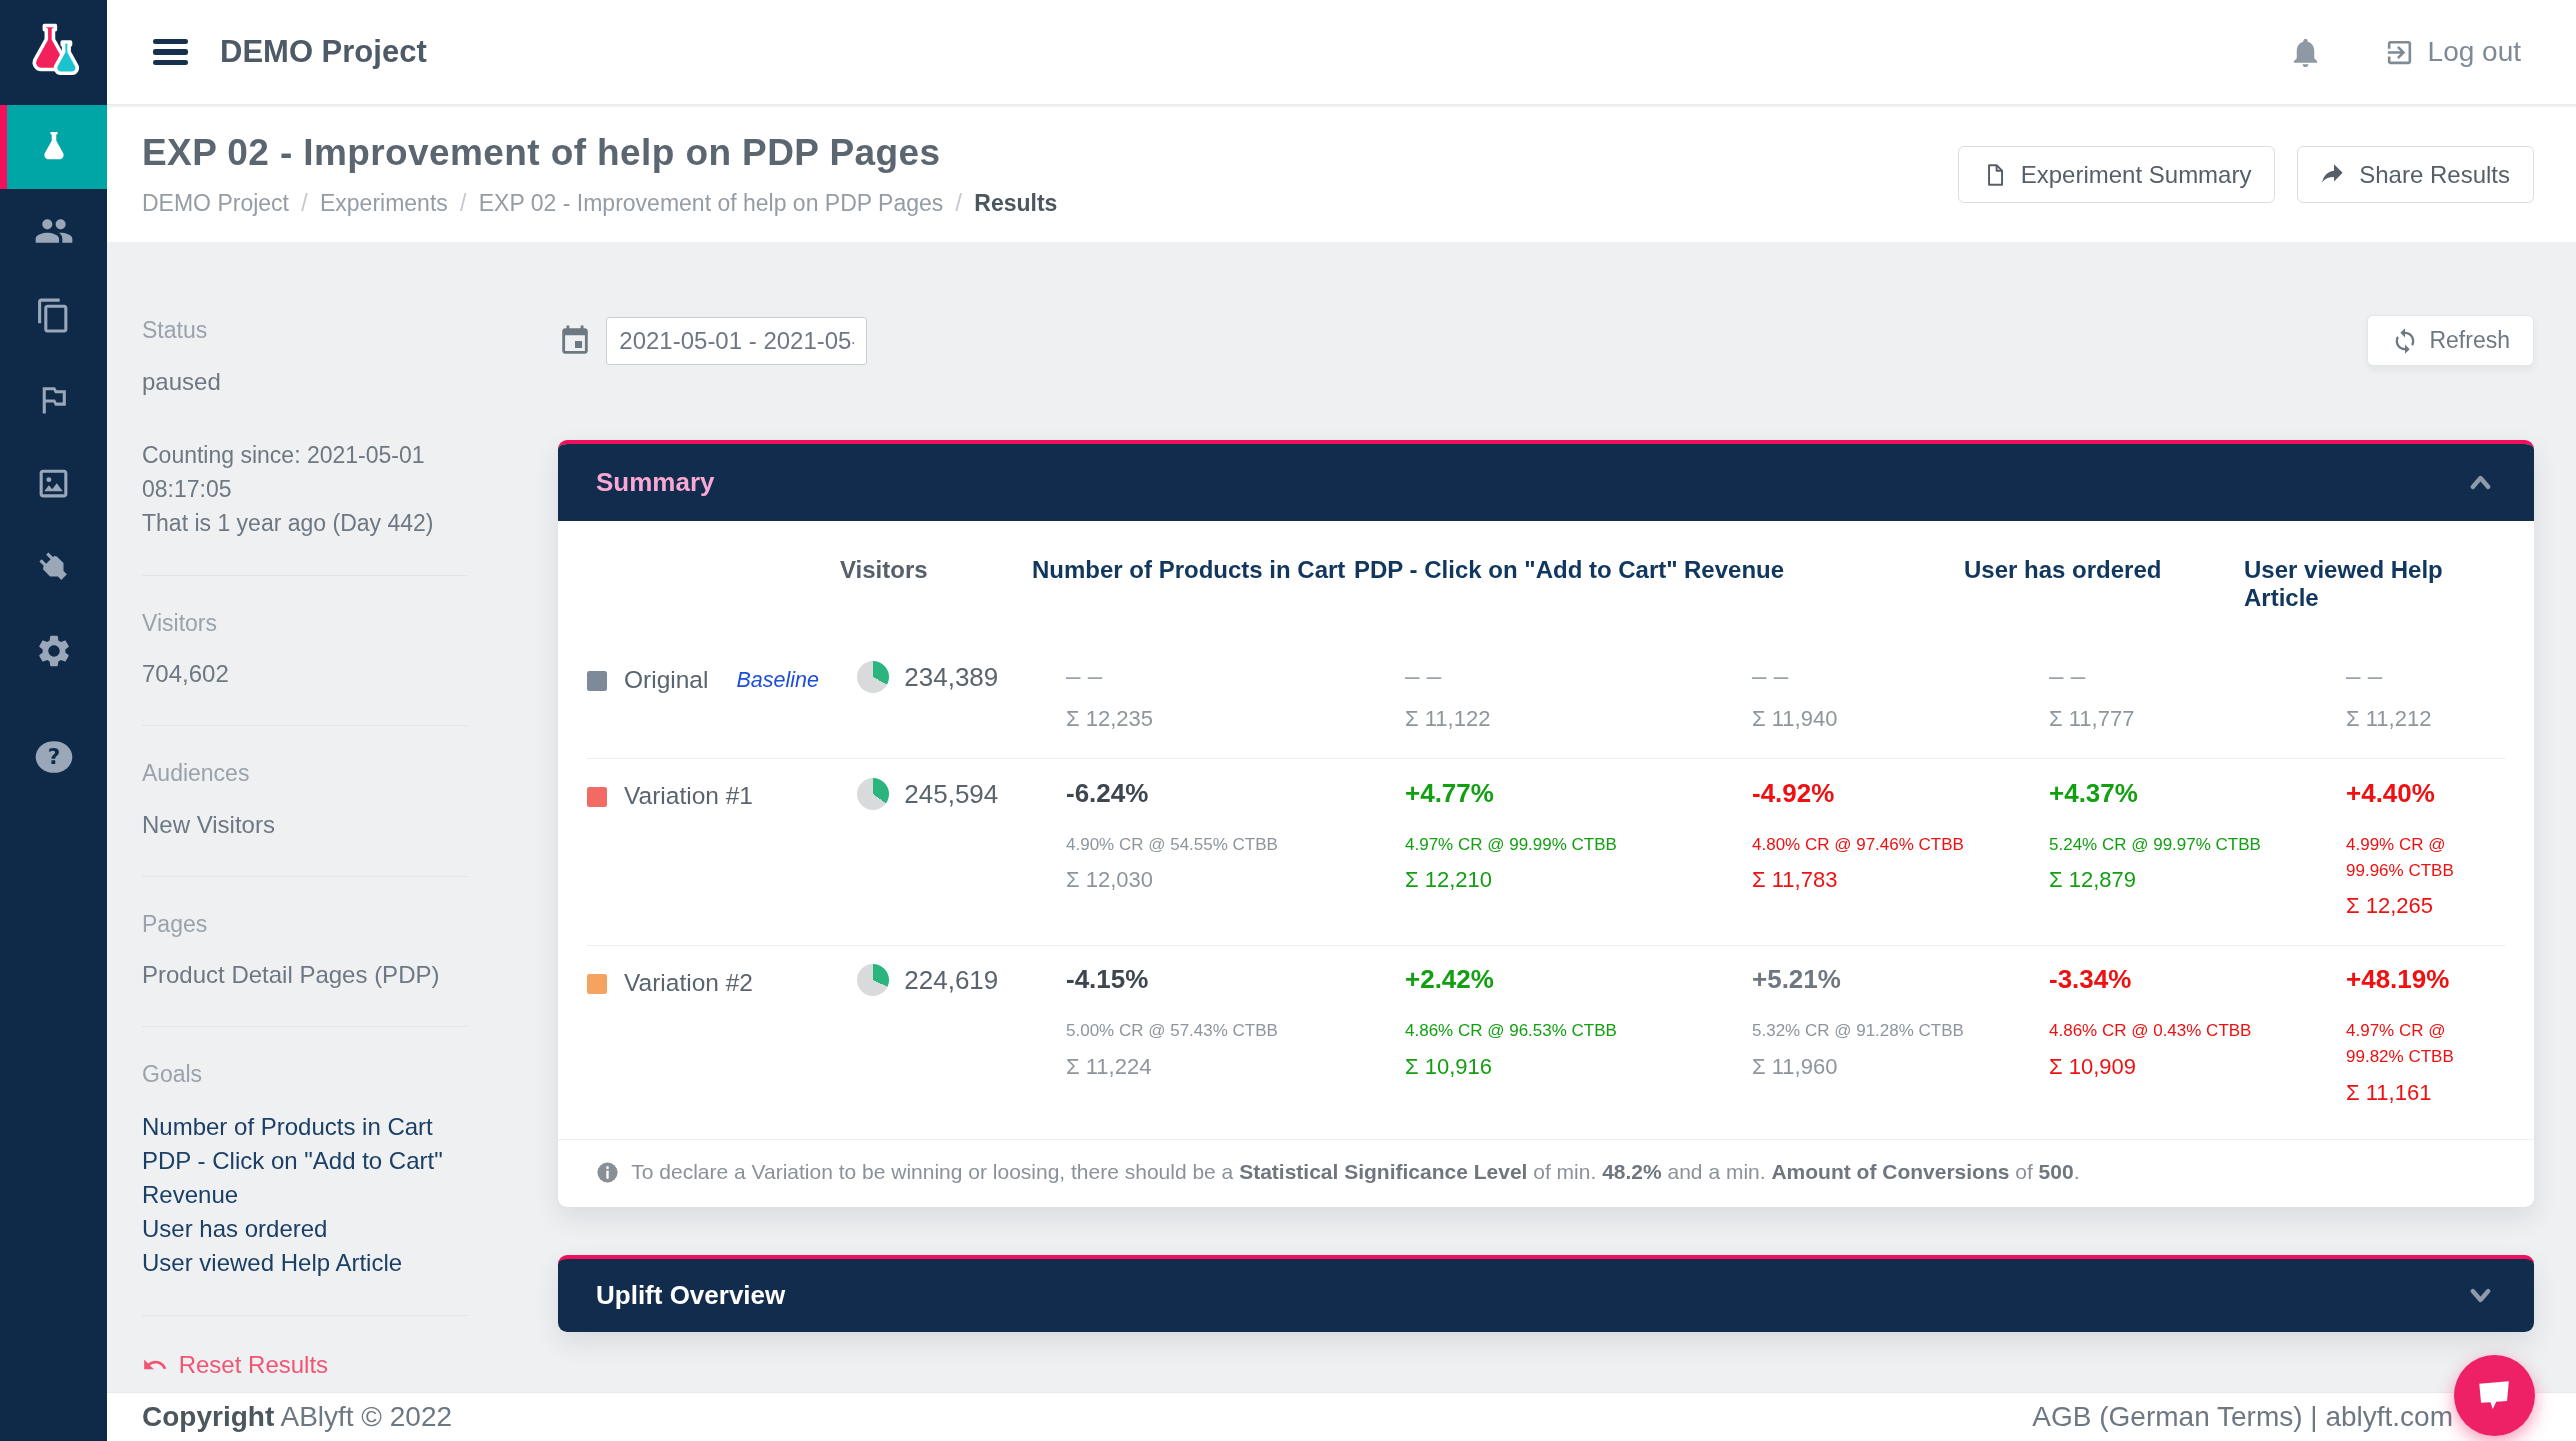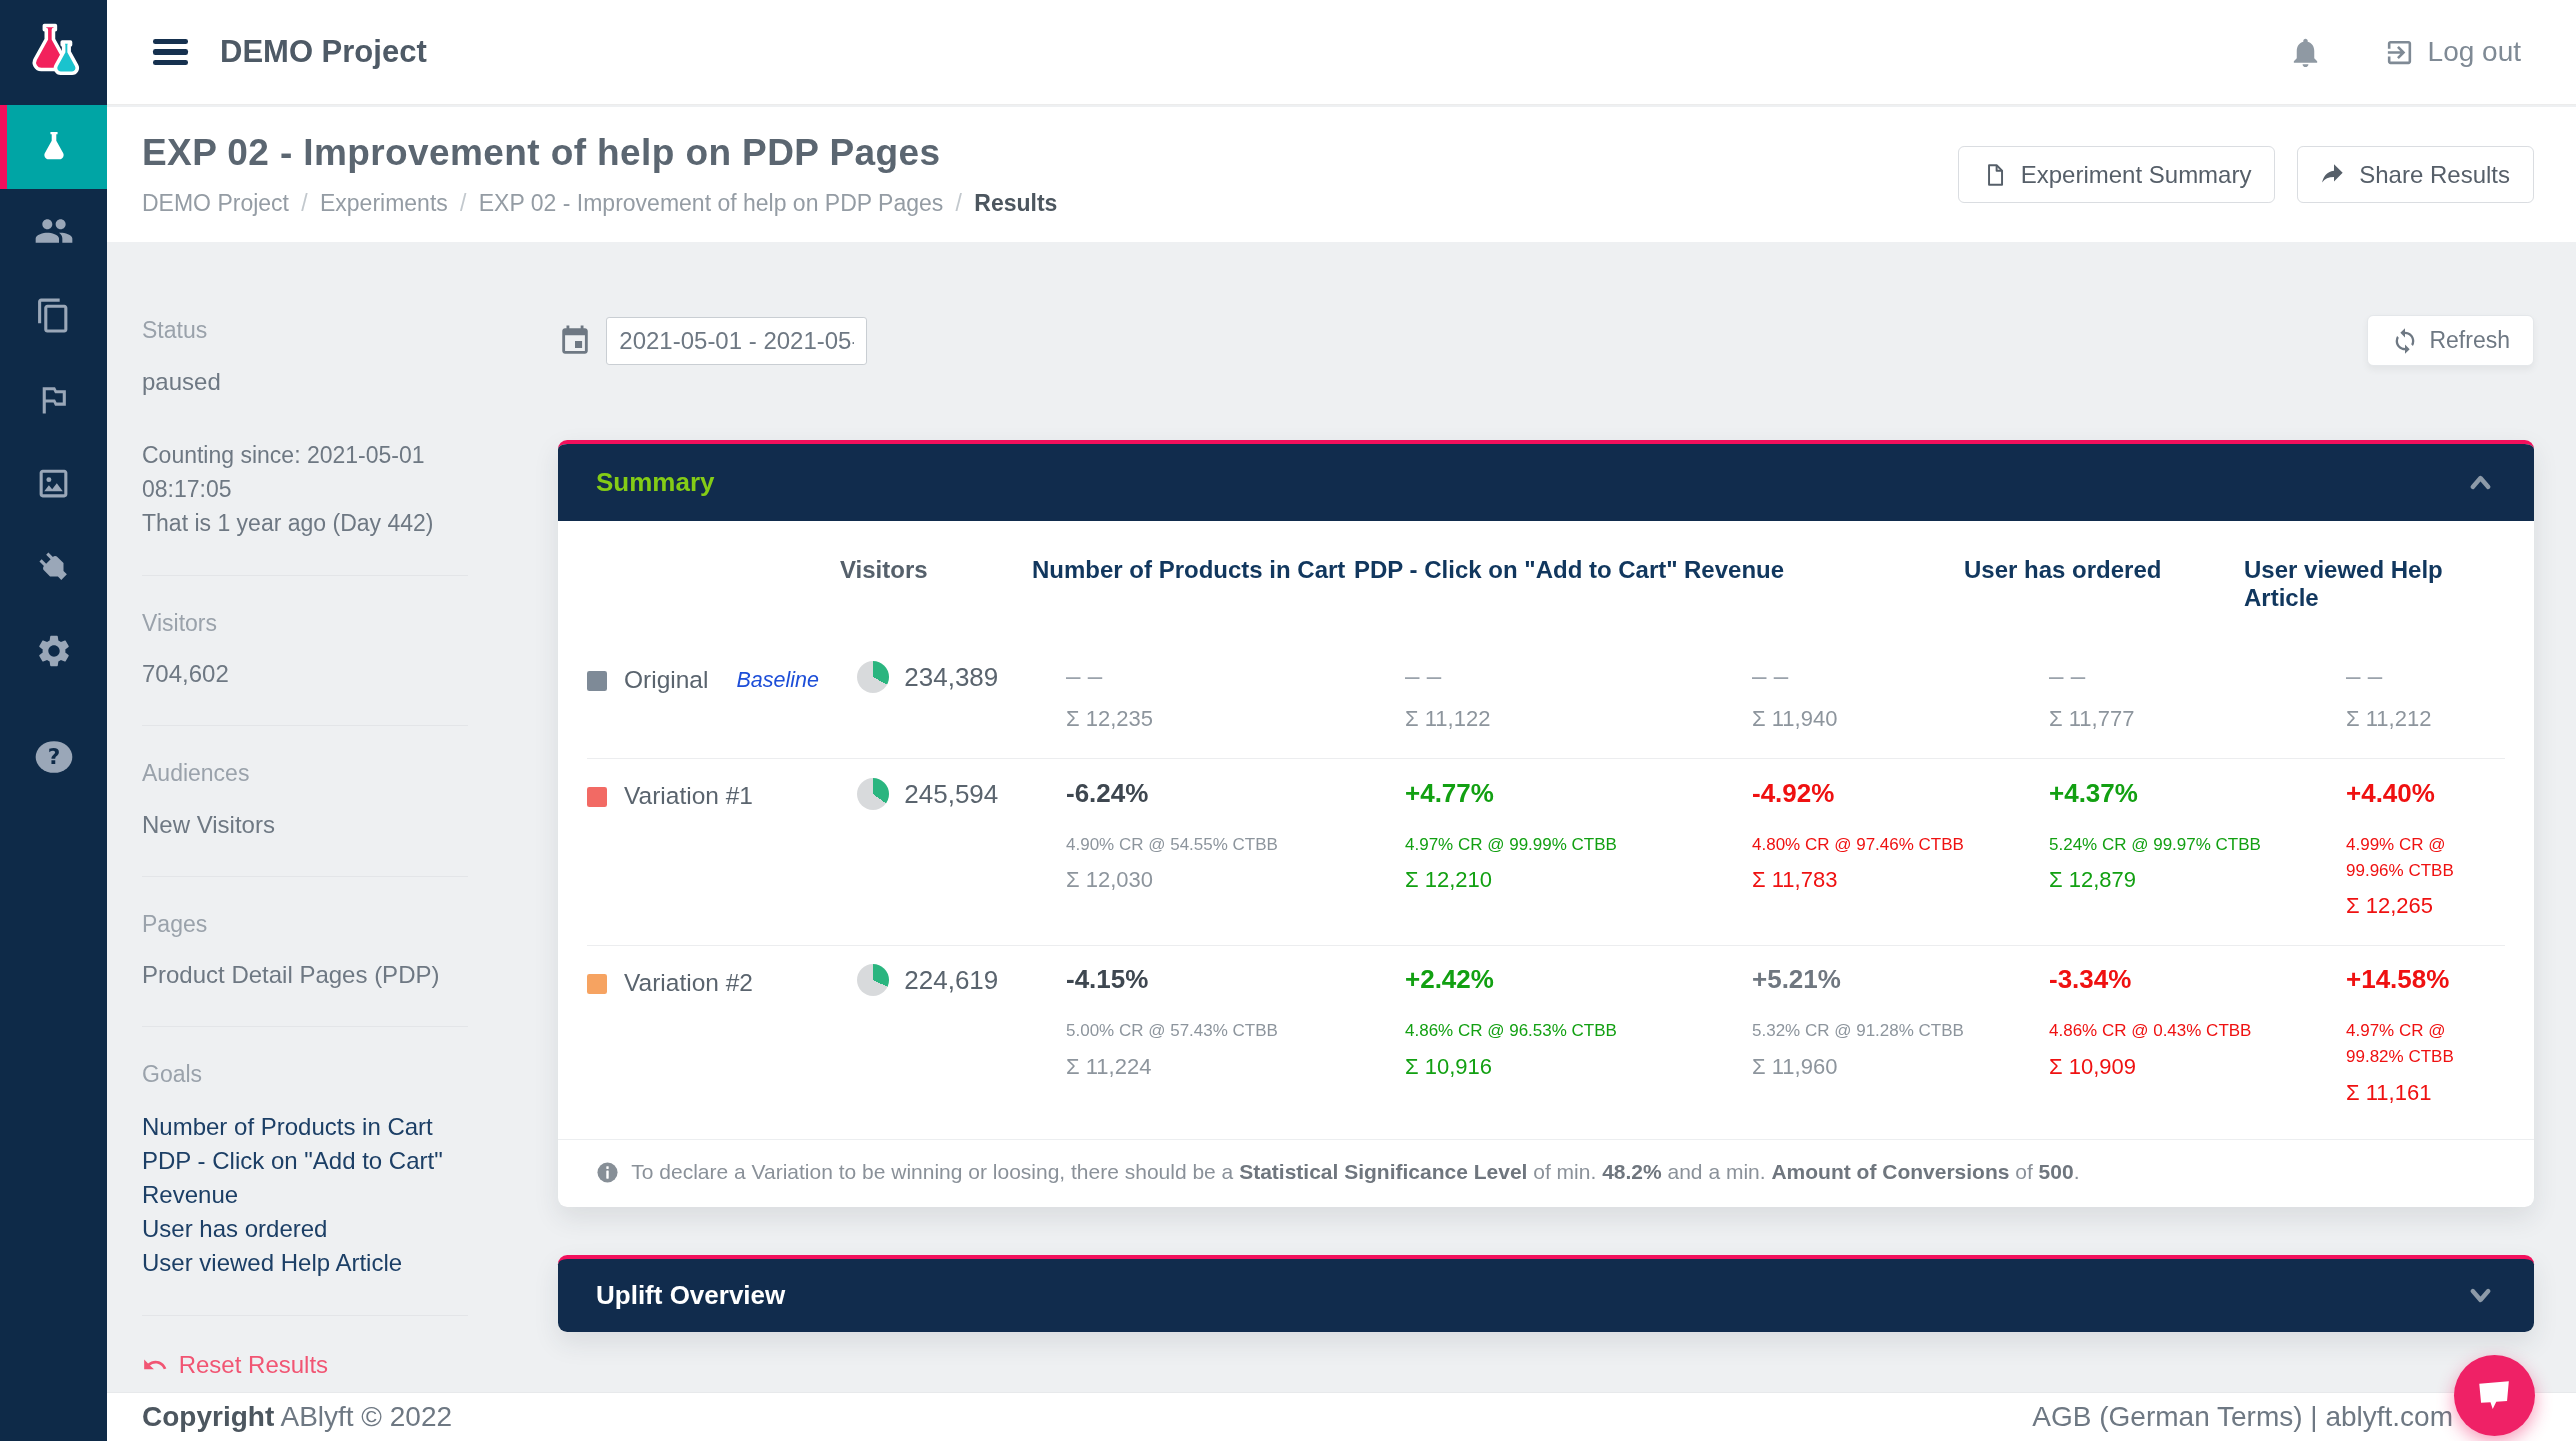--- a/index.html
+++ b/index.html
@@ -61,21 +61,21 @@
                 font-size:24px; color:#6E7883; font-family:"Liberation Sans",sans-serif; padding:0 12.3px; }
   .refresh-btn { display:flex; align-items:center; gap:10.7px; background:#fff; border:0.8px solid #E4E7EA;
                  border-radius:6.1px; height:51px; padding:0 23px; font-size:23px; color:#6E7883;
                  box-shadow:0 3.1px 7.7px rgba(0,0,0,.05); cursor:pointer; }
 
   
   .card { background:#fff; border-top:4.6px solid var(--pink); border-radius:9.2px;
           box-shadow:0 10.7px 26px rgba(40,50,60,.10); }
   .summary-card { margin-top:74px; overflow:hidden; }
   .card-head { height:77px; background:var(--navy-header); display:flex; align-items:center;
-               padding:0 38px; color:#84cc16; font-size:26px; font-weight:700; cursor:pointer; }
+               padding:0 38px; color:#f9a8d4; font-size:26px; font-weight:700; cursor:pointer; }
   .card-head .chev { margin-left:auto; display:flex; cursor:pointer; }
 
   .t-wrap { padding:0 29px; }
   .t-grid { display:grid; grid-template-columns:253px 192px 322px 330px 280px 280px 1fr; align-items:start; }
   .t-header { padding:35px 0 31px; }
   .th { font-size:24px; font-weight:700; color:#11375E; }
   .th-visitors { color:#55606B; }
   .t-row { padding:18.4px 0 26px;gap:17px; }
   .t-row + .t-row { border-top:1.5px solid #ECEDEF; }
   .cell-name { display:flex; align-items:flex-start; padding-top:4.6px; }
@@ -414,21 +414,21 @@
               <div class="goal-main">+5.21%</div>
               <div class="goal-sub">5.32% CR  @  91.28% CTBB</div>
               <div class="goal-sigma">Σ 11,960</div>
             </div>
             <div class="st-bad">
               <div class="goal-main">-3.34%</div>
               <div class="goal-sub">4.86% CR  @  0.43% CTBB</div>
               <div class="goal-sigma">Σ 10,909</div>
             </div>
             <div class="st-bad">
-              <div class="goal-main">+14.58%</div>
+              <div class="goal-main">+48.19%</div>
               <div class="goal-sub">4.97% CR  @  99.82% CTBB</div>
               <div class="goal-sigma">Σ 11,161</div>
             </div>
           </div>
         </div>
 
         <div class="note">
           <svg width="23" height="23" viewBox="0 0 48 48">
             <circle cx="24" cy="24" r="21" fill="#878F97"></circle>
             <rect x="21.5" y="11" width="5" height="5.5" rx="1" fill="#fff"></rect>

